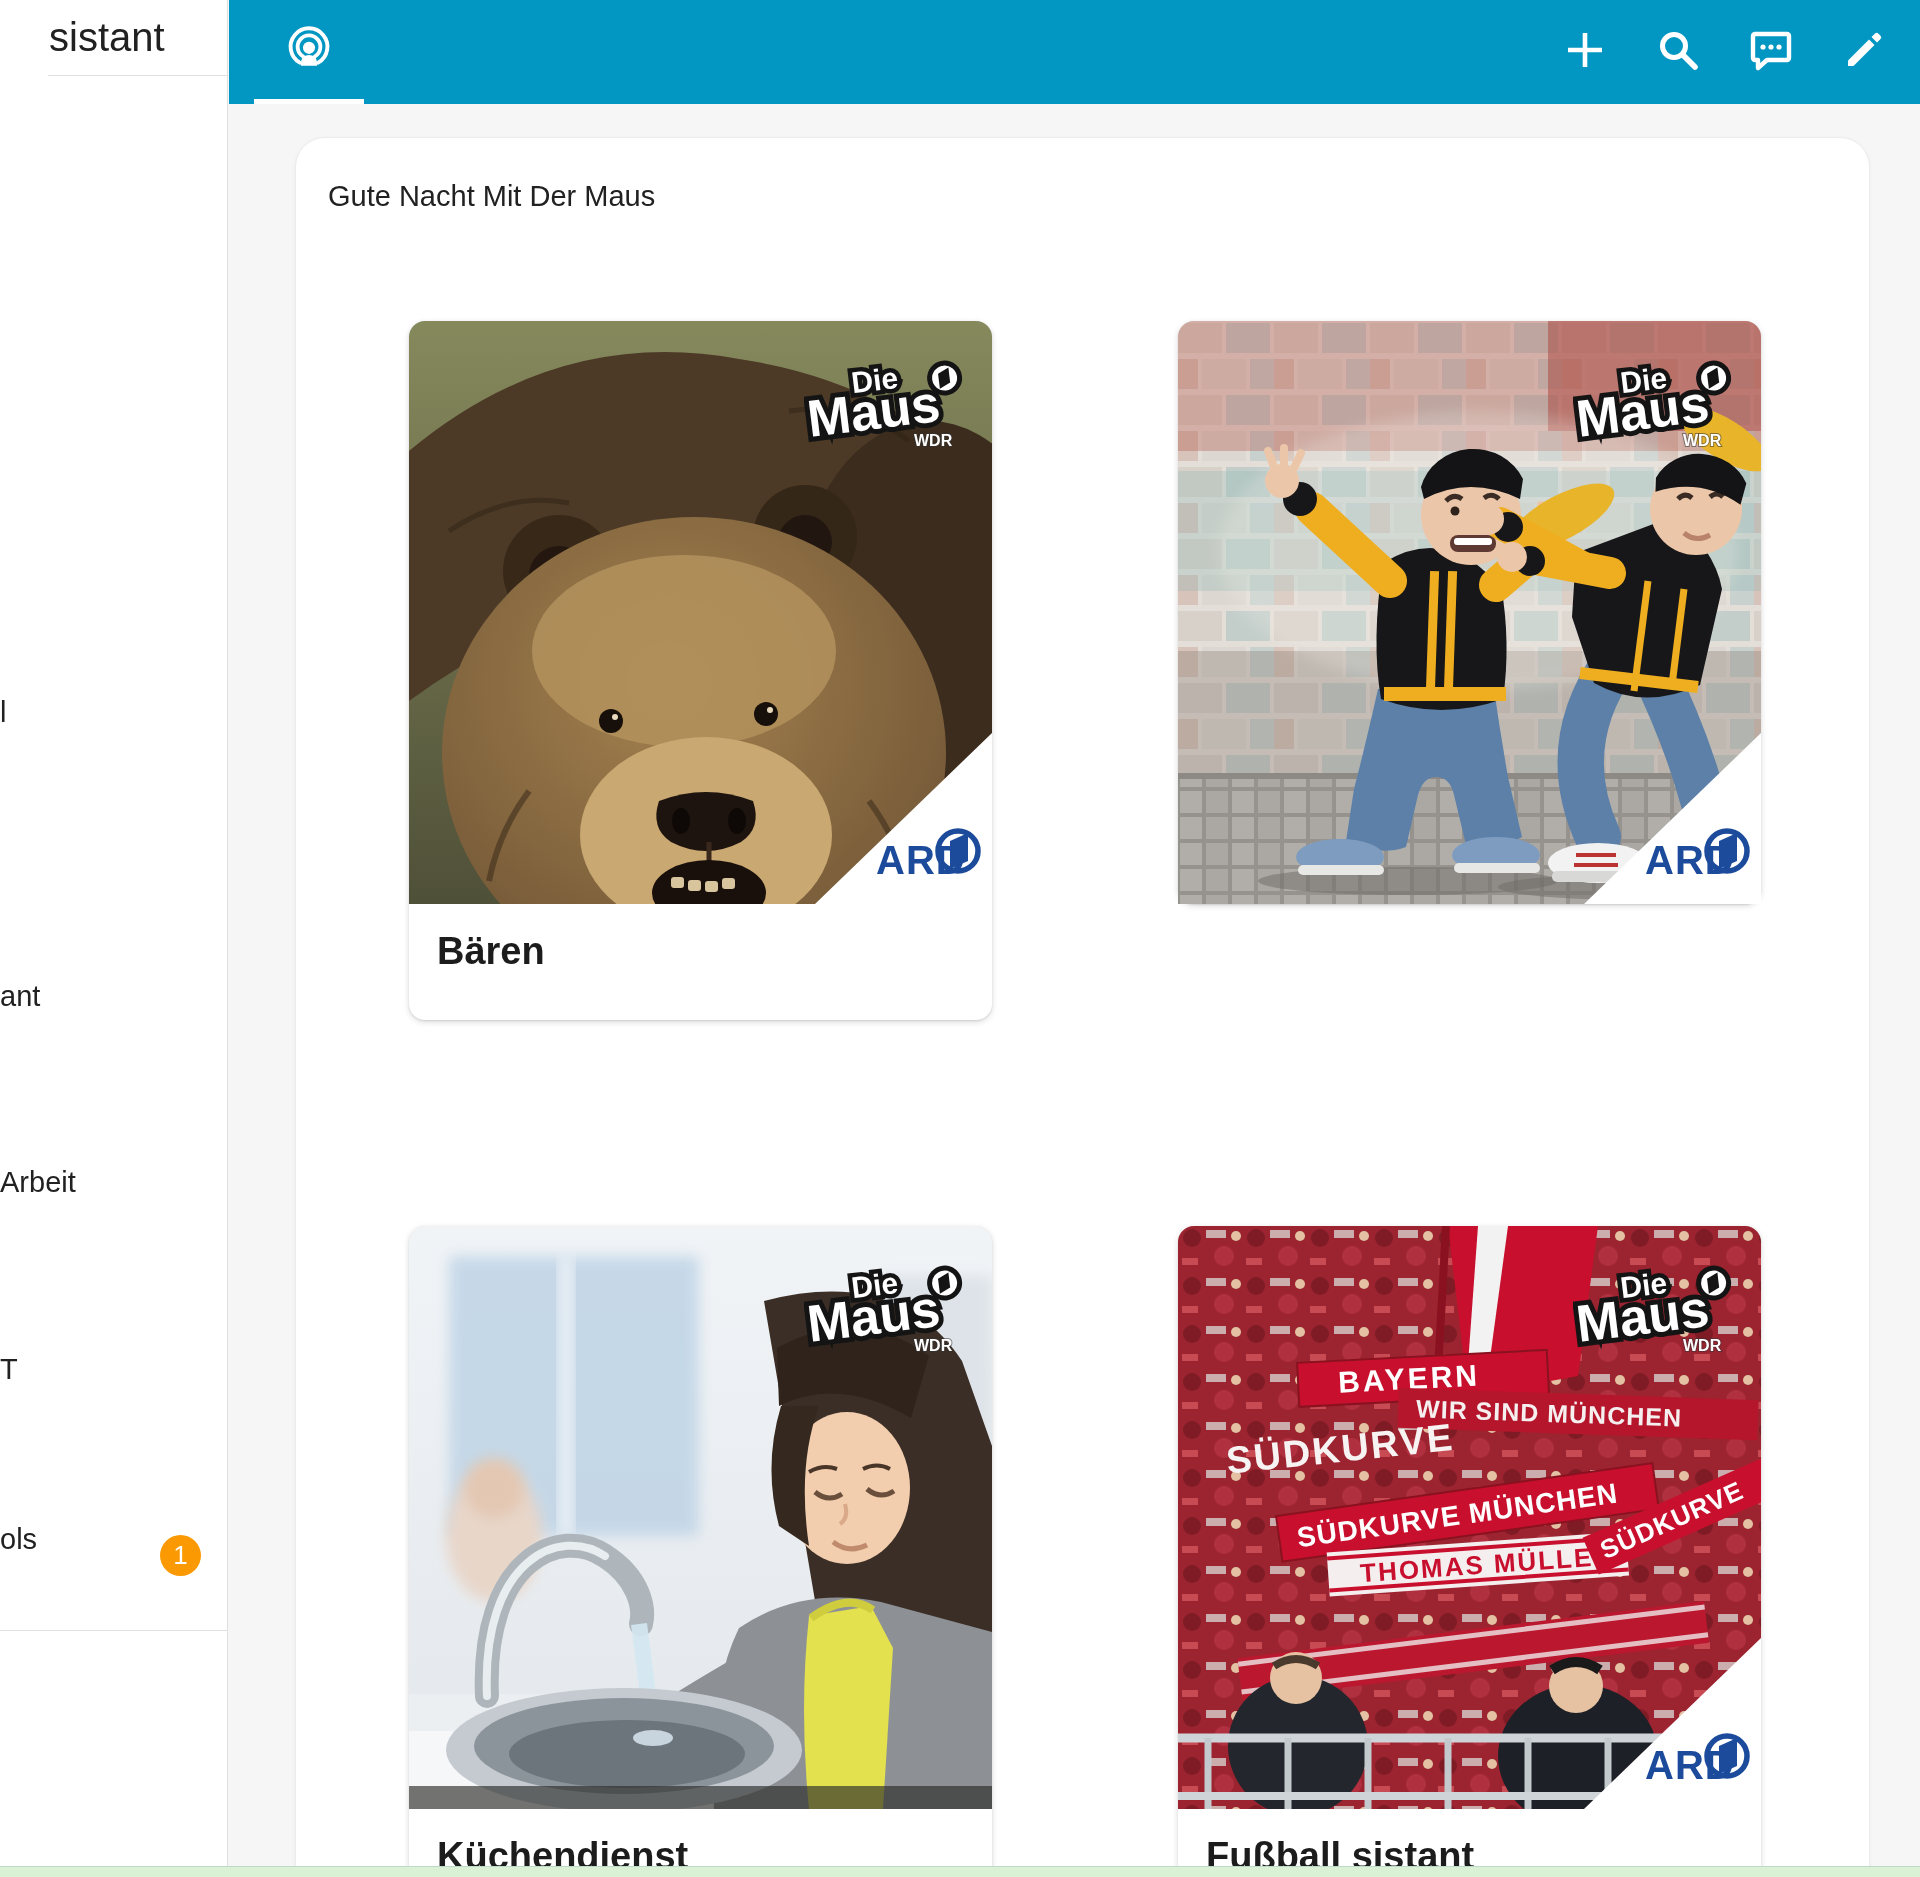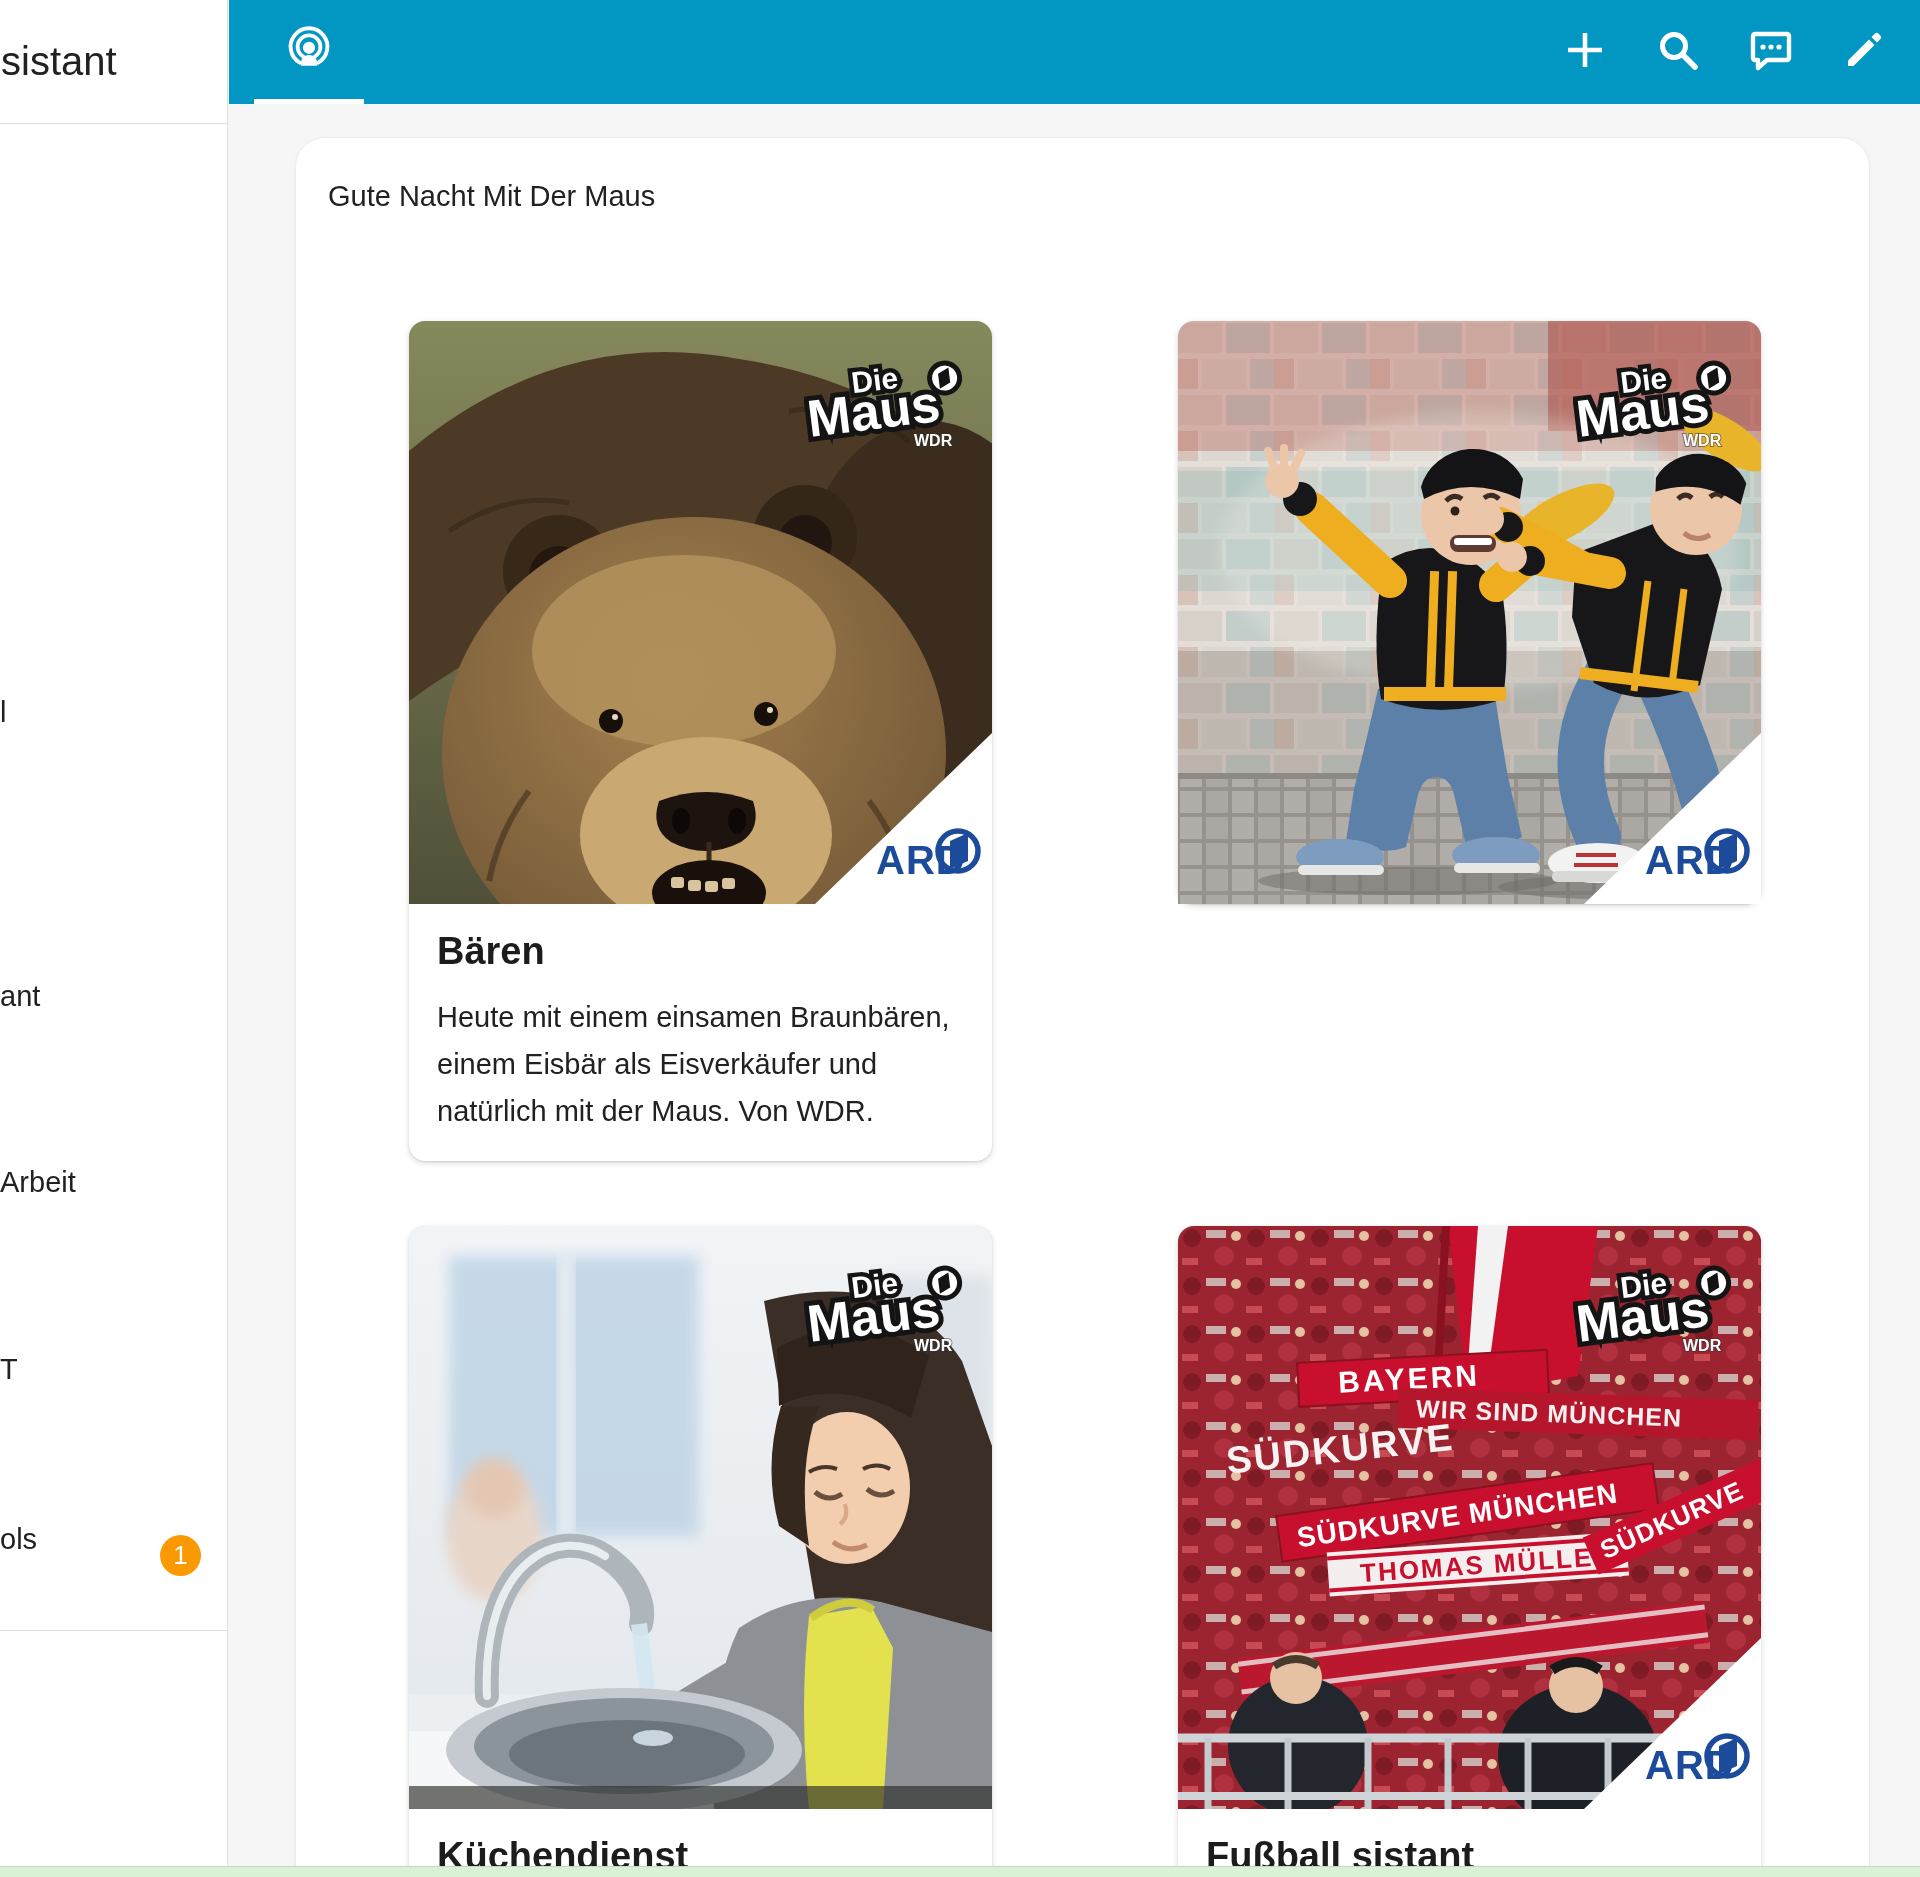--- a/index.html
+++ b/index.html
@@ -12,23 +12,23 @@
   }
   
   .sidebar {
     position: absolute; left: 0; top: 0;
     width: 228px; height: 100%;
     background: #fff;
     border-right: 1px solid #e0e0e0;
     z-index: 5;
   }
   .sidebar-header {
-    height: 124px;
+    height: 76px;
     border-bottom: 1px solid #e0e0e0;
-    display: flex; align-items: center;
+    display: flex; align-items: center; margin-left: 48px;
   }
   .app-title {
     font-size: 40px; color: #212121; font-weight: 400;
     white-space: nowrap; padding-left: 1px;
   }
   .side-frag {
     position: absolute; left: 0;
     font-size: 29px; color: #212121; font-weight: 400;
     white-space: nowrap; line-height: 30px;
     cursor: pointer;
@@ -272,21 +272,20 @@
       </svg>
       <svg class="ard-corner" width="200" height="200" viewBox="0 0 200 200">
         <polygon points="200,29 200,200 23,200" fill="#ffffff"></polygon>
         <text x="84" y="170" font-size="40" font-weight="bold" fill="#1c4b9c" letter-spacing="1">ARD</text>
         <circle cx="166" cy="147" r="20" fill="none" stroke="#1c4b9c" stroke-width="5.5"></circle>
         <path d="M158,137 L176,129 L176,157 L158,165 Z" fill="#1c4b9c"></path>
       </svg>
     </div>
     <div class="card-body">
       <div class="card-title">Bären</div>
-      <p class="card-desc">Heute mit einem einsamen Braunbären, einem Eisbär als Eisverkäufer und natürlich mit der Maus. Von WDR.</p>
     </div>
   </div>
 
   <div class="media-card c2">
     <div class="card-image">
       <svg class="scene" width="583" height="583" viewBox="0 0 583 583">
         <rect width="583" height="456" fill="url(#bricks)"></rect>
         <rect x="0" y="0" width="583" height="130" fill="#b55a4e" opacity="0.35"></rect>
         <rect x="370" y="0" width="213" height="110" fill="#a8433c" opacity="0.5"></rect>
         <rect x="0" y="150" width="583" height="120" fill="#8fb7b4" opacity="0.30"></rect>

